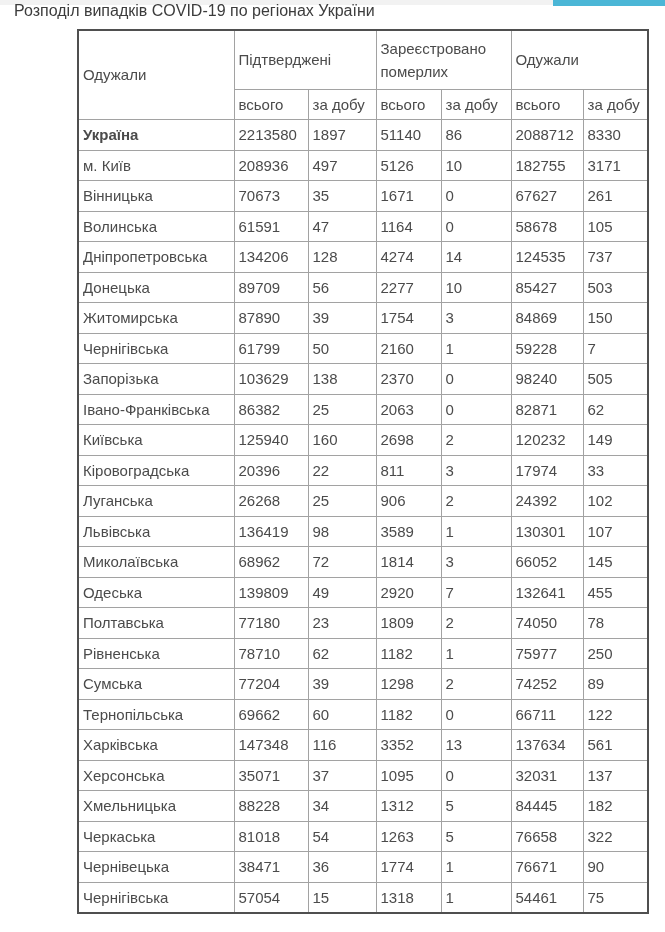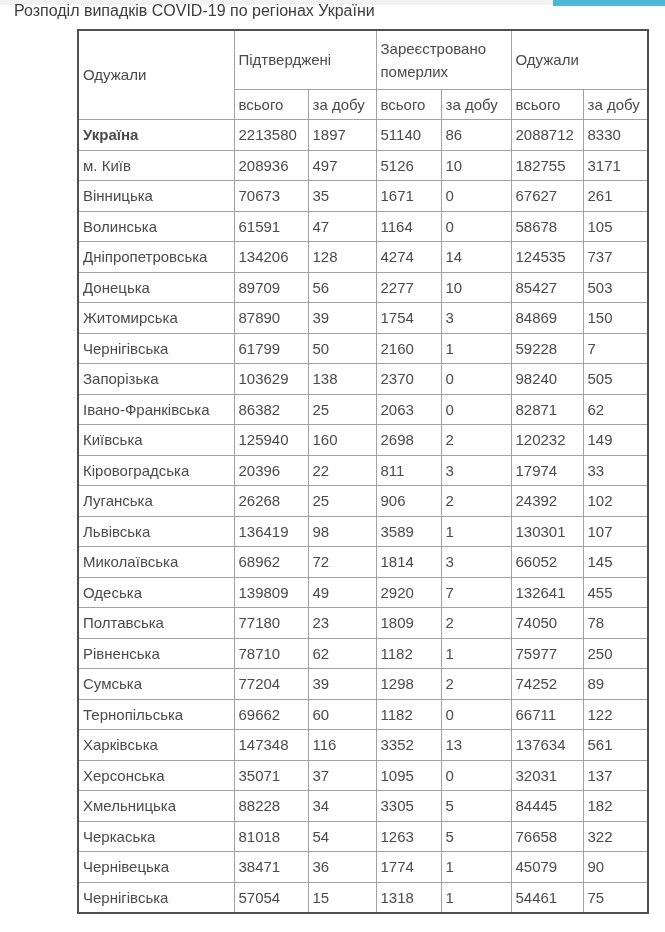--- a/index.html
+++ b/index.html
@@ -302,41 +302,41 @@
         <td>37</td>
         <td>1095</td>
         <td>0</td>
         <td>32031</td>
         <td>137</td>
       </tr>
       <tr>
         <td>Хмельницька</td>
         <td>88228</td>
         <td>34</td>
-        <td>3305</td>
+        <td>1312</td>
         <td>5</td>
         <td>84445</td>
         <td>182</td>
       </tr>
       <tr>
         <td>Черкаська</td>
         <td>81018</td>
         <td>54</td>
         <td>1263</td>
         <td>5</td>
         <td>76658</td>
         <td>322</td>
       </tr>
       <tr>
         <td>Чернівецька</td>
         <td>38471</td>
         <td>36</td>
         <td>1774</td>
         <td>1</td>
-        <td>45079</td>
+        <td>76671</td>
         <td>90</td>
       </tr>
       <tr>
         <td>Чернігівська</td>
         <td>57054</td>
         <td>15</td>
         <td>1318</td>
         <td>1</td>
         <td>54461</td>
         <td>75</td>

